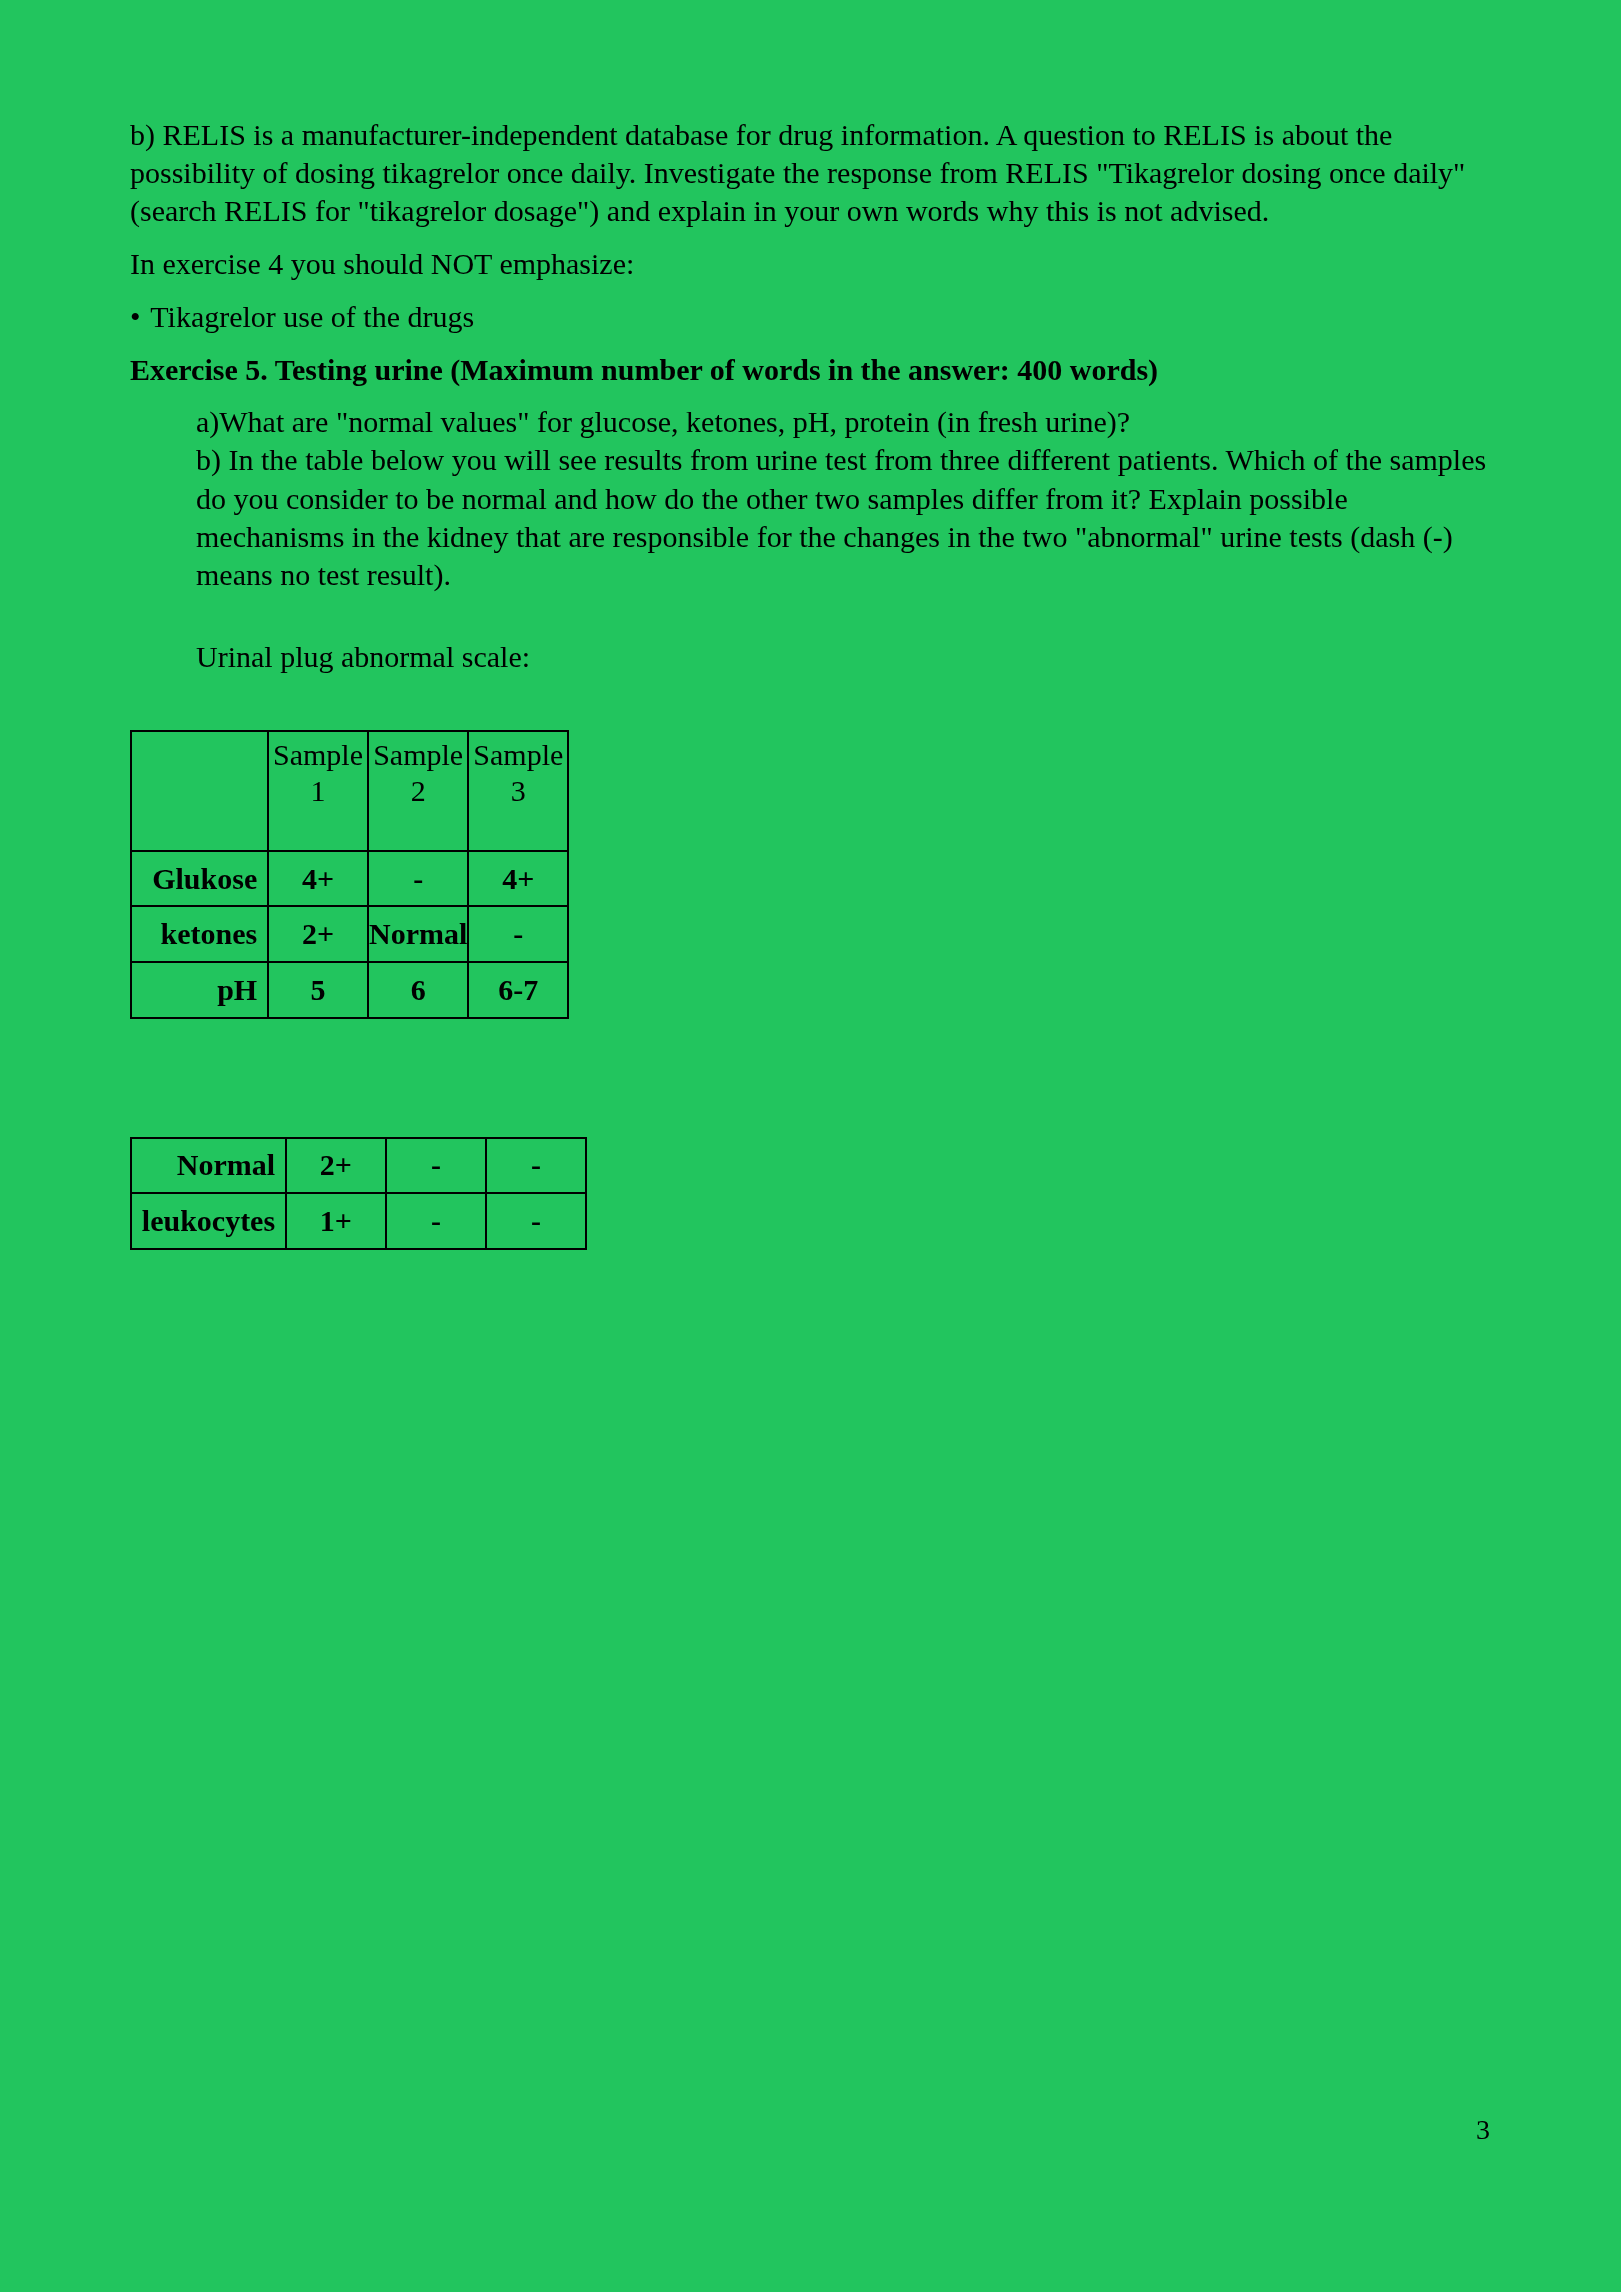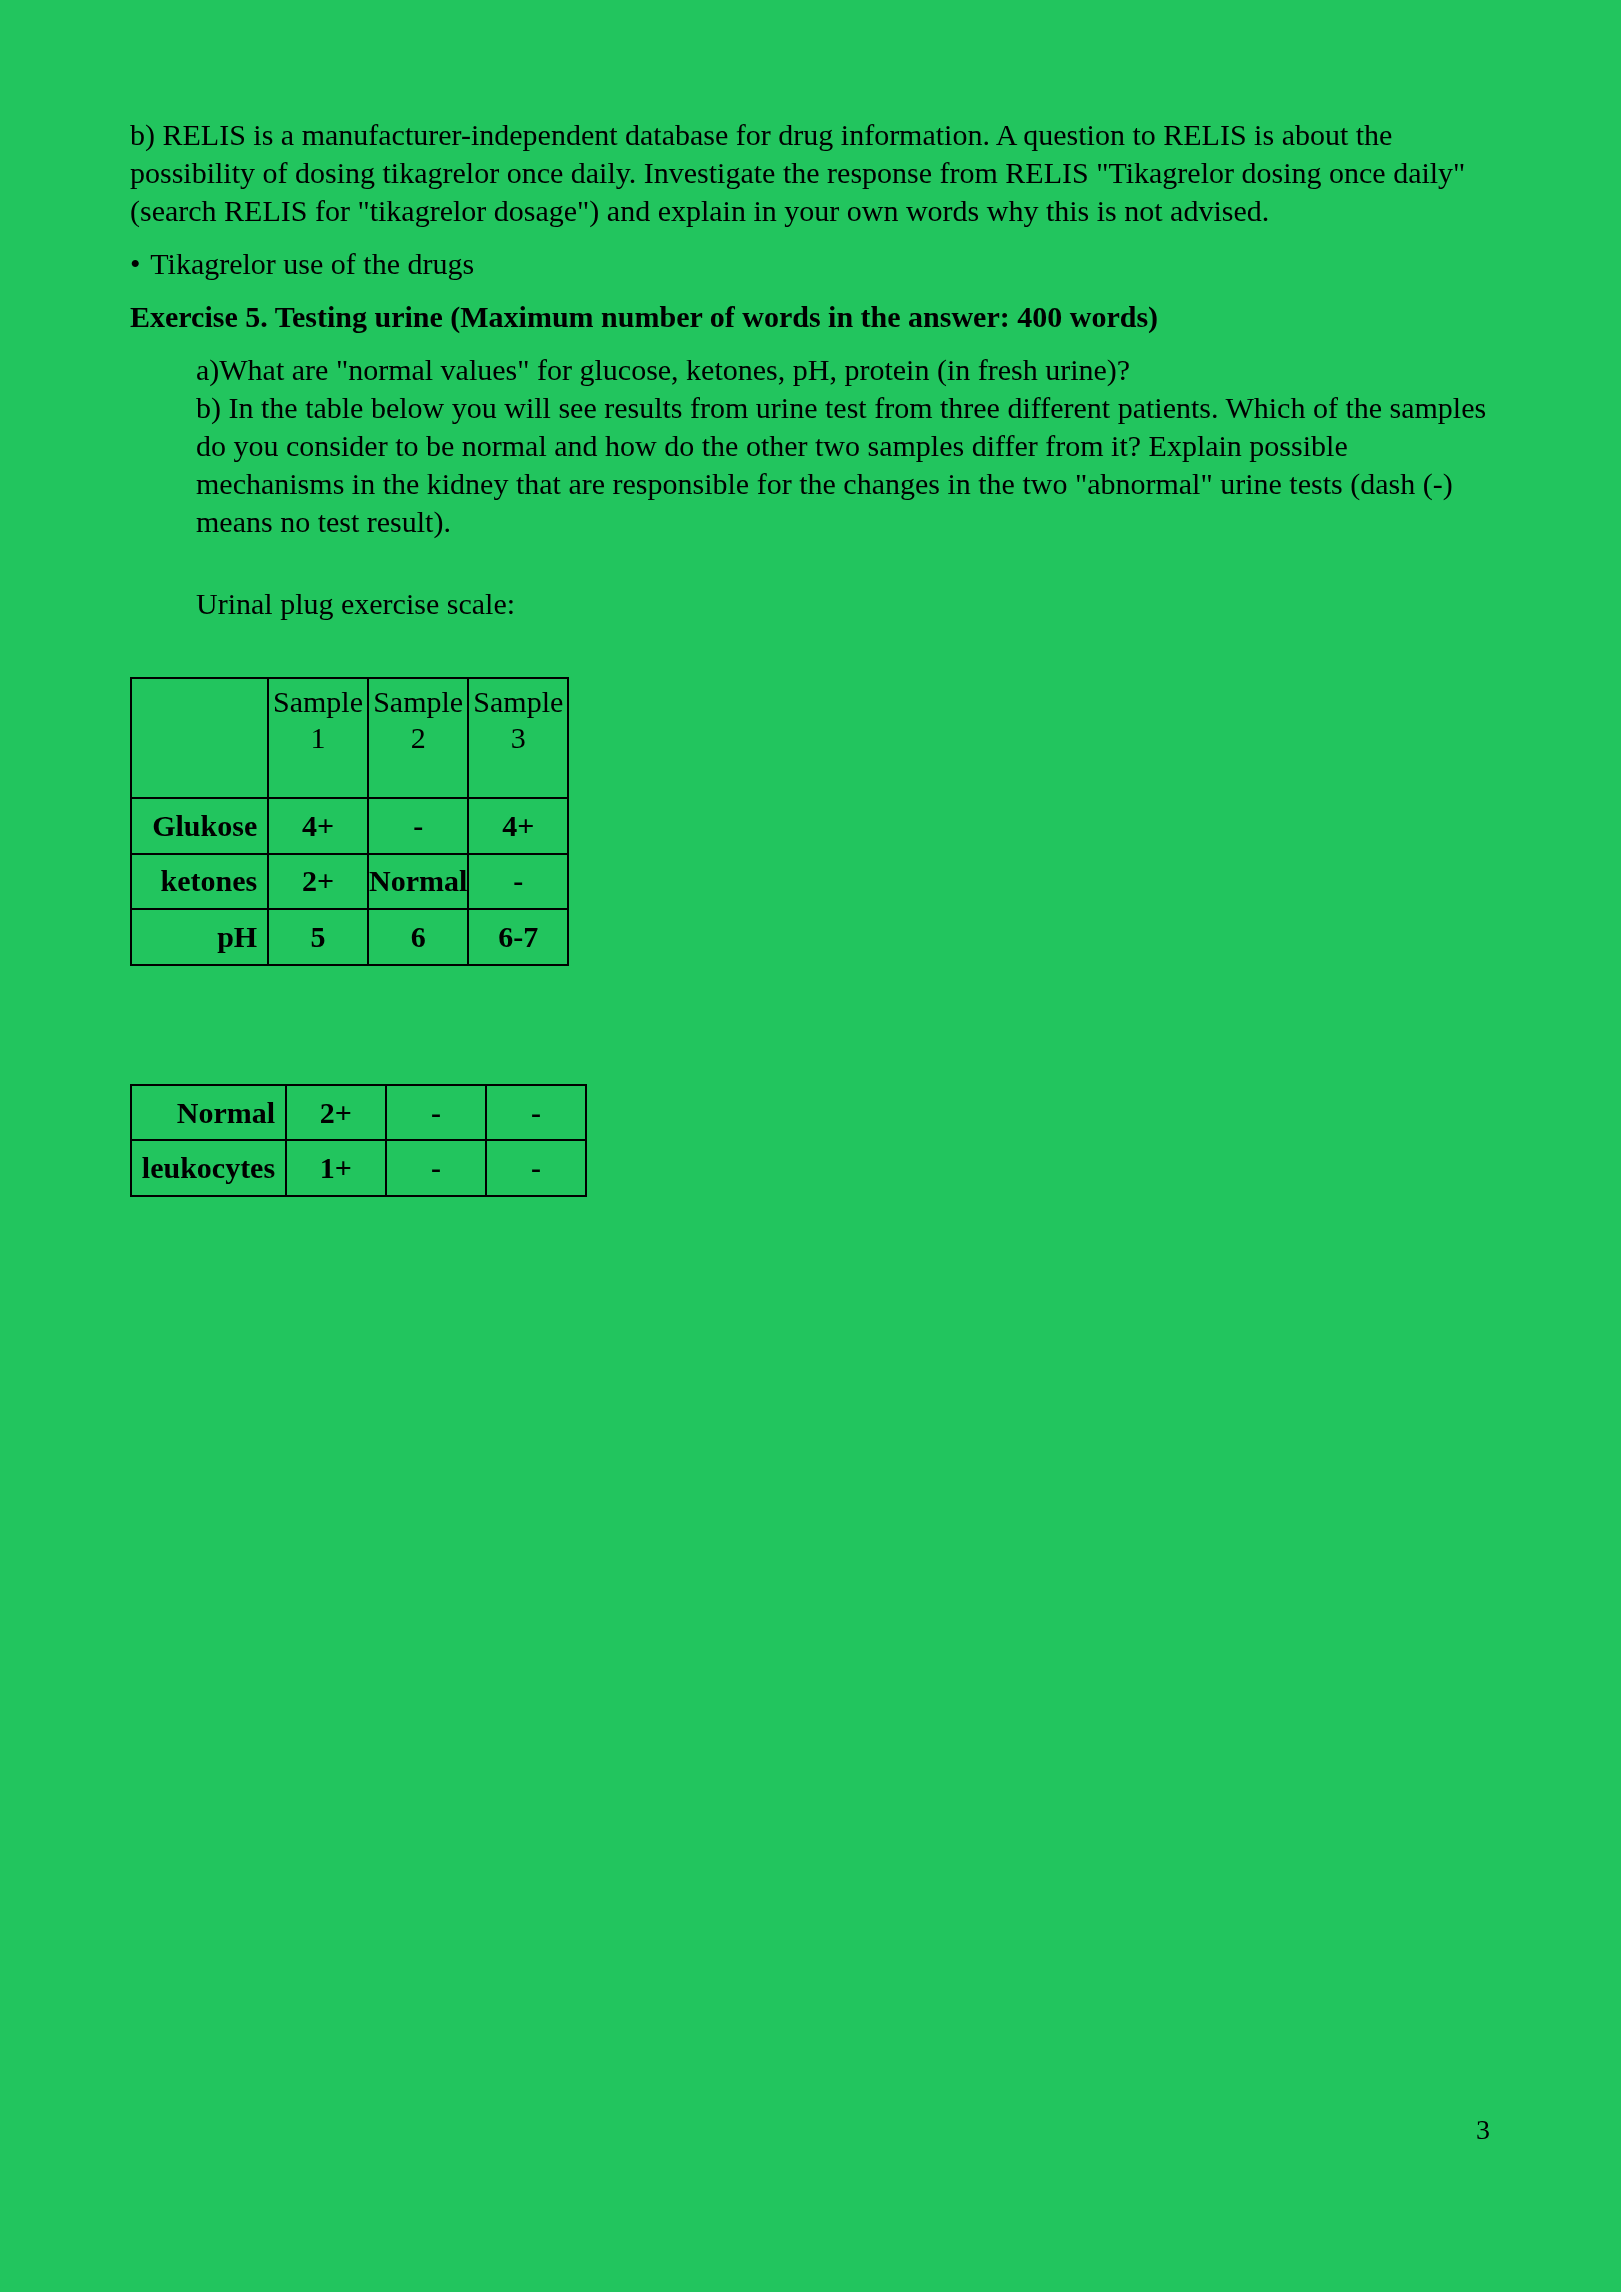--- a/index.html
+++ b/index.html
@@ -93,32 +93,33 @@
   }
 </style>
 </head>
 <body>
 
 <div class="page">
   <div class="content">
 
     <p class="para">b) RELIS is a manufacturer-independent database for drug information. A question to RELIS is about the possibility of dosing tikagrelor once daily. Investigate the response from RELIS "Tikagrelor dosing once daily" (search RELIS for "tikagrelor dosage") and explain in your own words why this is not advised.</p>
 
+    <p class="para">In exercise 4 you should NOT emphasize:</p>
 
     <p class="bullet-item"><span class="marker">•</span><span>Tikagrelor use of the drugs</span></p>
 
 
     <p class="para heading">Exercise 5. Testing urine (Maximum number of words in the answer: 400 words)</p>
 
     <div class="indent-block">
       <p>a)What are "normal values" for glucose, ketones, pH, protein (in fresh urine)?</p>
       <p>b) In the table below you will see results from urine test from three different patients. Which of the samples do you consider to be normal and how do the other two samples differ from it? Explain possible mechanisms in the kidney that are responsible for the changes in the two "abnormal" urine tests (dash (-) means no test result).</p>
     </div>
 
-    <p class="scale-caption">Urinal plug exercise scale:</p>
+    <p class="scale-caption">Urinal plug abnormal scale:</p>
 
     <table class="utable table1">
       <colgroup>
         <col style="width:137px">
         <col style="width:100px">
         <col style="width:100px">
         <col style="width:100px">
       </colgroup>
       <tbody>
           <tr>

